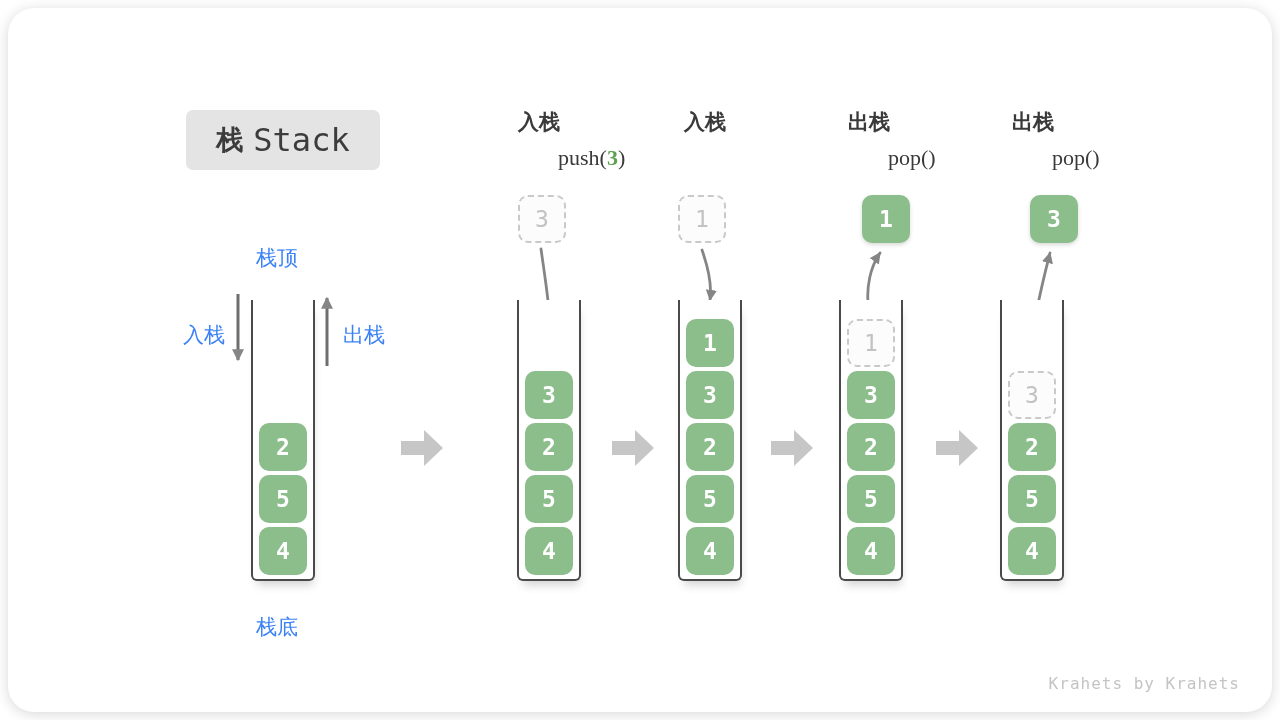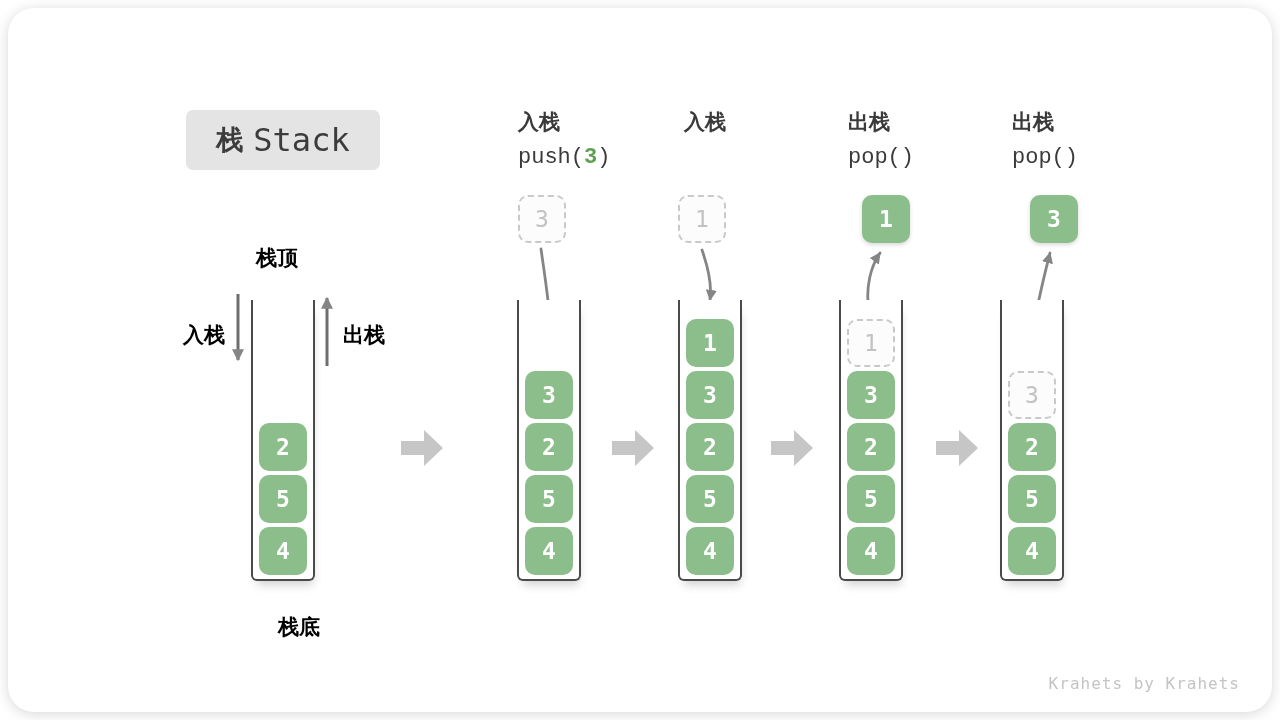--- a/index.html
+++ b/index.html
@@ -11,30 +11,30 @@
           box-shadow:0 2px 14px rgba(0,0,0,0.16); }
 
   
   .title-box { position:absolute; left:186px; top:110px; width:194px; height:60px;
                background:#e4e4e4; border-radius:7px; display:flex; align-items:center;
                justify-content:center; gap:10px; color:#3c3c3c; }
   .title-zh { font-size:27px; font-weight:700; }
   .title-en { font-size:32px; font-family:"DejaVu Sans Mono", monospace; font-weight:500; }
 
   
-  .lbl { position:absolute; color:#000000; font-weight:700; font-size:21px; white-space:nowrap; }
+  .lbl { position:absolute; color:#3b82f6; font-weight:400; font-size:21px; white-space:nowrap; }
   .lbl-top    { left:256px; top:244px; }
-  .lbl-bottom { left:256px; top:613px;margin-left:22px; }
+  .lbl-bottom { left:256px; top:613px; }
   .lbl-push   { left:183px; top:321px; }
   .lbl-pop    { left:343px; top:321px; }
 
   
   .hdr { position:absolute; top:104px; width:160px; color:#3a3a3a; line-height:36px; }
   .hdr .op { font-size:21px; font-weight:700; display:block; }
-  .hdr .call { font-size:22px; font-family:Liberation Mono, monospace; font-weight:500; display:block; }
+  .hdr .call { font-size:22px; font-family:Liberation Serif, serif; font-weight:500; display:block;margin-left:40px; }
   .hdr .arg { color:#5fa052; font-weight:700; }
 
   
   .tube { position:absolute; top:300px; width:64px; height:281px; background:#ffffff;
           border-left:2px solid #4a4a4a; border-right:2px solid #4a4a4a;
           border-bottom:2px solid #4a4a4a; border-radius:0 0 6px 6px;
           box-shadow:2px 8px 10px -4px rgba(0,0,0,0.18); }
 
   
   .cell { position:absolute; width:48px; height:48px; background:#8cbe8c; border-radius:10px;

